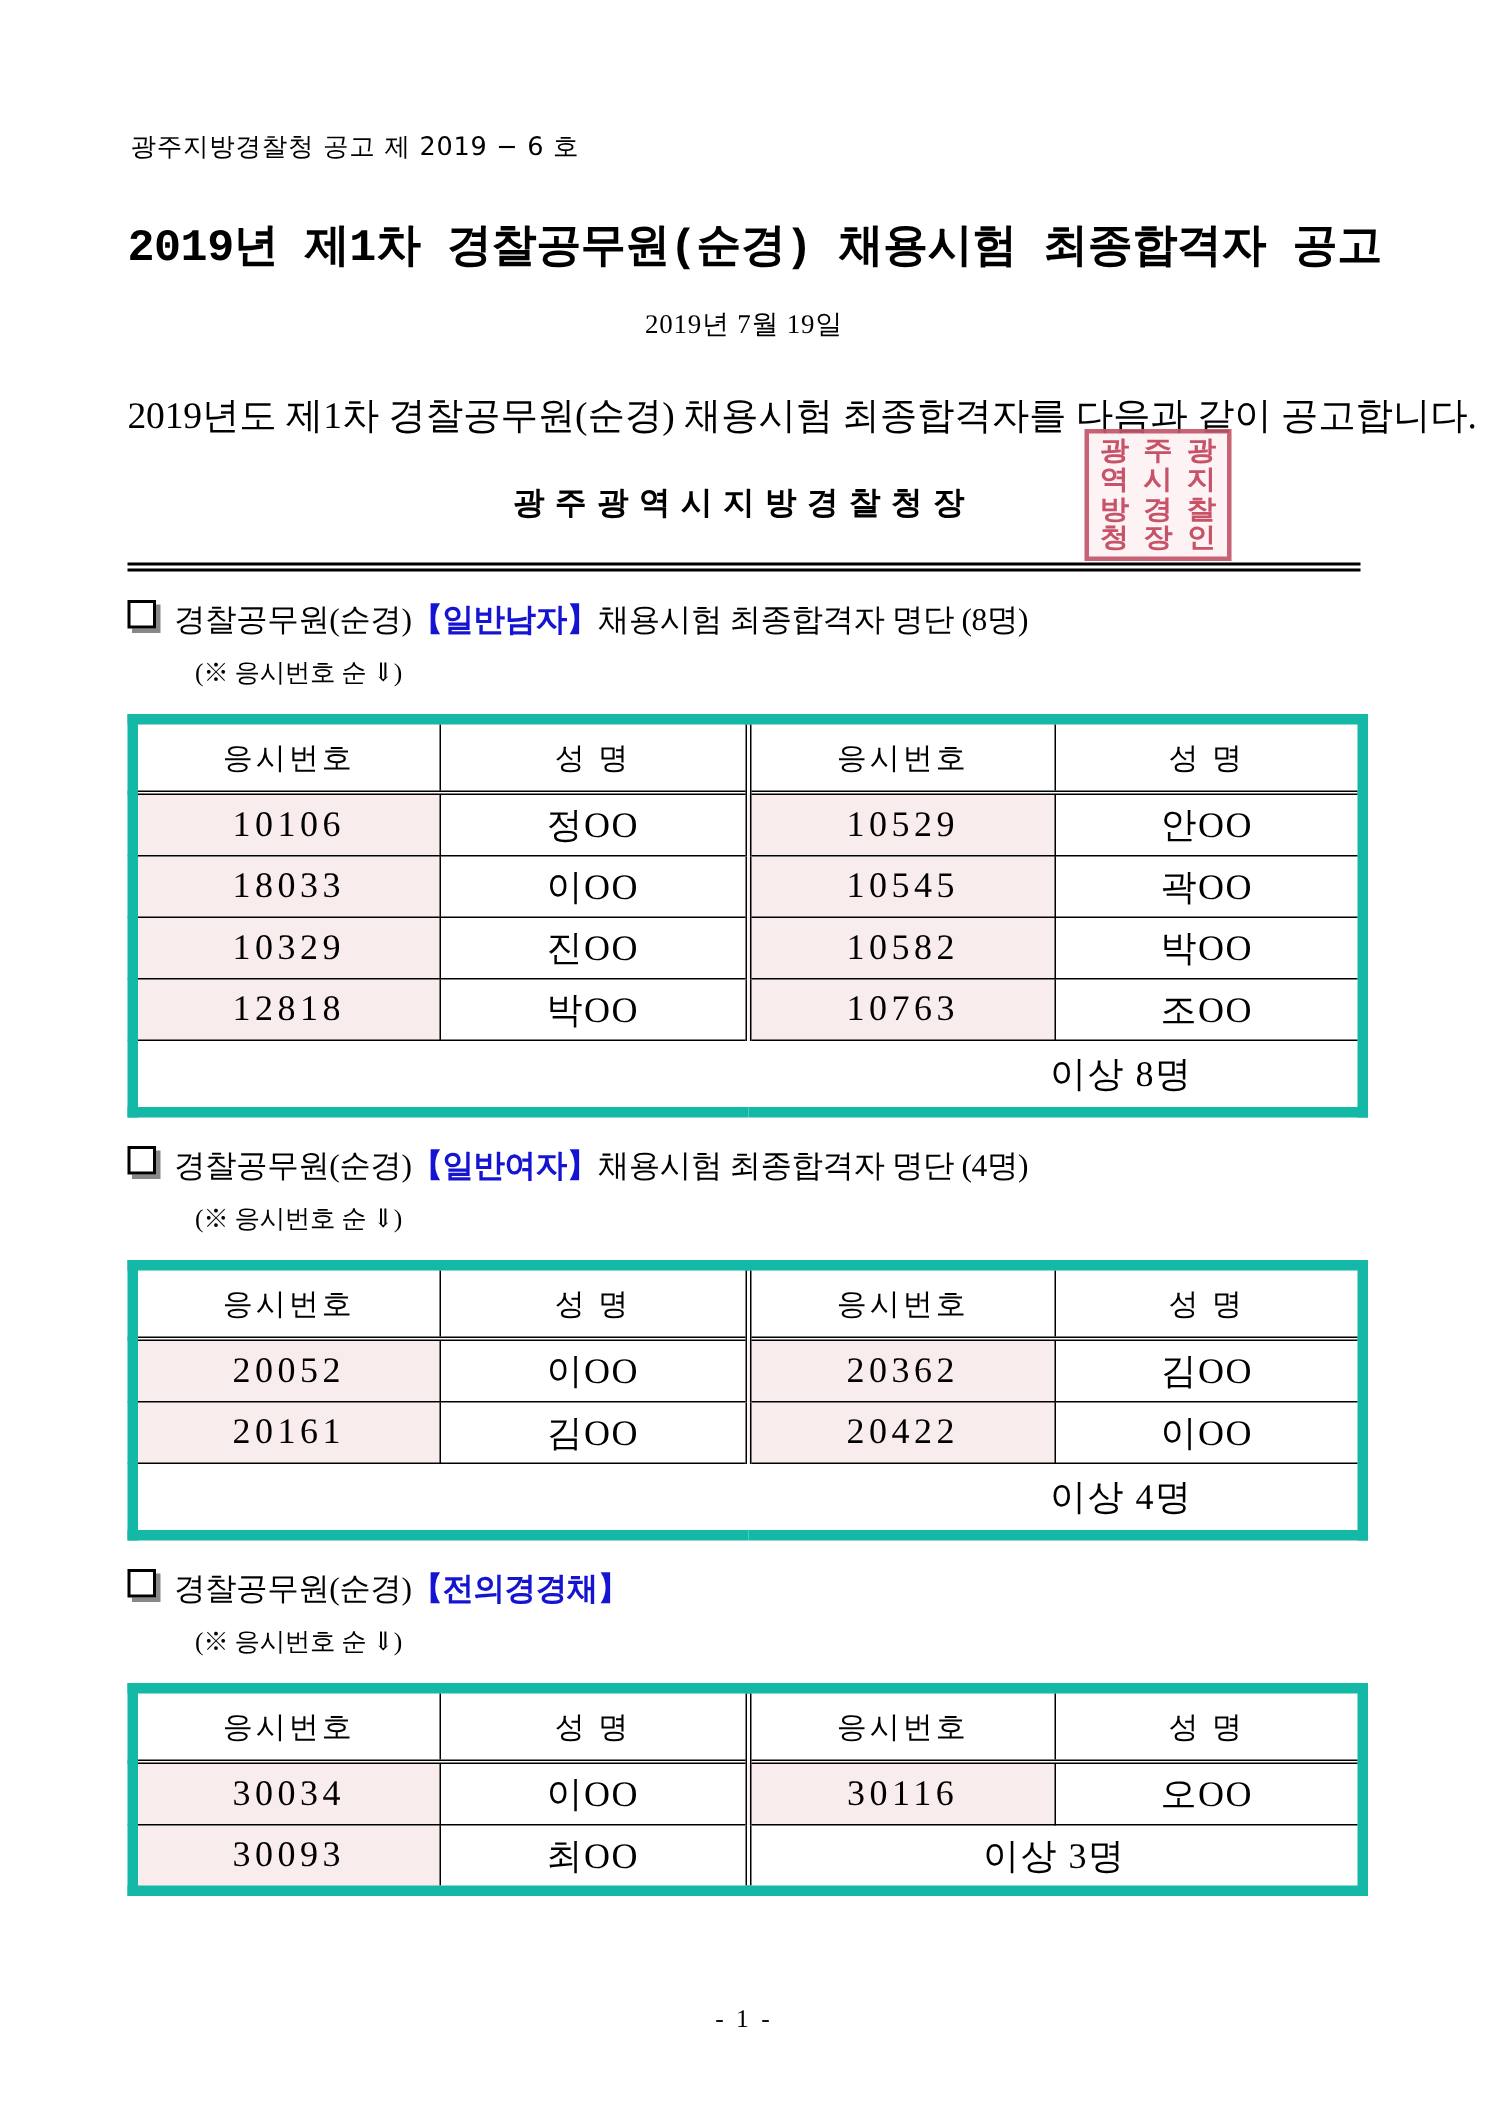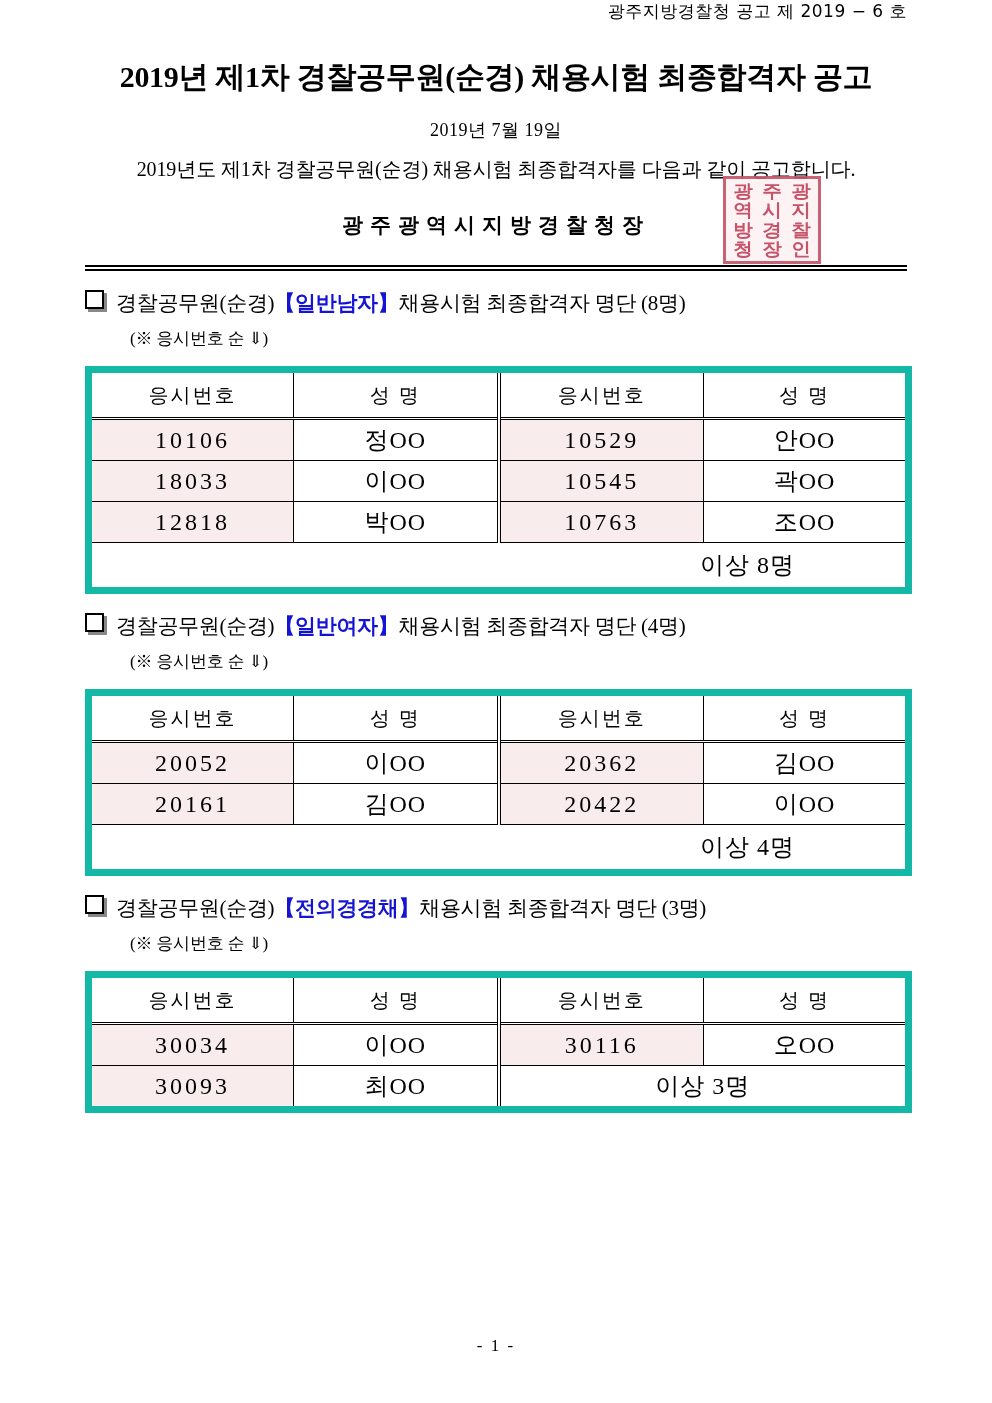--- a/index.html
+++ b/index.html
@@ -20,49 +20,49 @@
   .page {
     position: relative;
     width: 992px;
     height: 1403px;
     box-sizing: border-box;
     padding: 0 85px;
   }
 
   
   .doc-number {
+    padding-top: 86px;
     font-family: "DejaVu Sans", "Liberation Sans", sans-serif;
     font-size: 17px;
     letter-spacing: 0.5px;
     color: #000;
-    margin-left: 16px;
-    text-align: right;
+    margin-left: 2px;
   }
 
   .doc-title {
     margin-top: 34px;
     text-align: center;
-    font-family: Liberation Serif, serif;
+    font-family: Liberation Mono, monospace;
     font-weight: bold;
     font-size: 30px;
     letter-spacing: -0.3px;
     white-space: nowrap;
   }
 
   .doc-date {
     margin-top: 16px;
     text-align: center;
     font-size: 18px;
     letter-spacing: 0.5px;
   }
 
   .doc-intro {
-    margin-top: 14px;
-    text-align: center;
-    font-size: 20px;
+    margin-top: 32px;
+    text-align: center;
+    font-size: 25px;
     letter-spacing: -0.1px;
     white-space: nowrap;
   }
 
   .signature-wrap {
     position: relative;
     margin-top: 28px;
     text-align: center;
     height: 46px;
   }
@@ -269,20 +269,26 @@
               <td class="num">10529</td>
               <td class="name">안OO</td>
             </tr>
             <tr>
               <td class="num">18033</td>
               <td class="name mid-left">이OO</td>
               <td class="num">10545</td>
               <td class="name">곽OO</td>
             </tr>
             <tr>
+              <td class="num">10329</td>
+              <td class="name mid-left">진OO</td>
+              <td class="num">10582</td>
+              <td class="name">박OO</td>
+            </tr>
+            <tr>
               <td class="num">12818</td>
               <td class="name mid-left">박OO</td>
               <td class="num">10763</td>
               <td class="name">조OO</td>
             </tr>
             <tr class="total-row">
               <td colspan="4">이상 8명</td>
             </tr>
           </tbody>
         </table>
@@ -327,21 +333,20 @@
               <td colspan="4">이상 4명</td>
             </tr>
           </tbody>
         </table>
       </div>
       <div class="section">
         <div class="section-heading">
           <span class="box-bullet"></span>
           <span>경찰공무원(순경)</span> 
           <span class="cat-tag">【전의경경채】</span> 
-          <span>채용시험 최종합격자 명단 (3명)</span>
         </div>
         <div class="section-note">(※ 응시번호 순 ⇓)</div>
         <table class="result">
           <colgroup>
             <col class="c-num">
             <col class="c-name">
             <col class="c-num">
             <col class="c-name">
           </colgroup>
           <thead>

